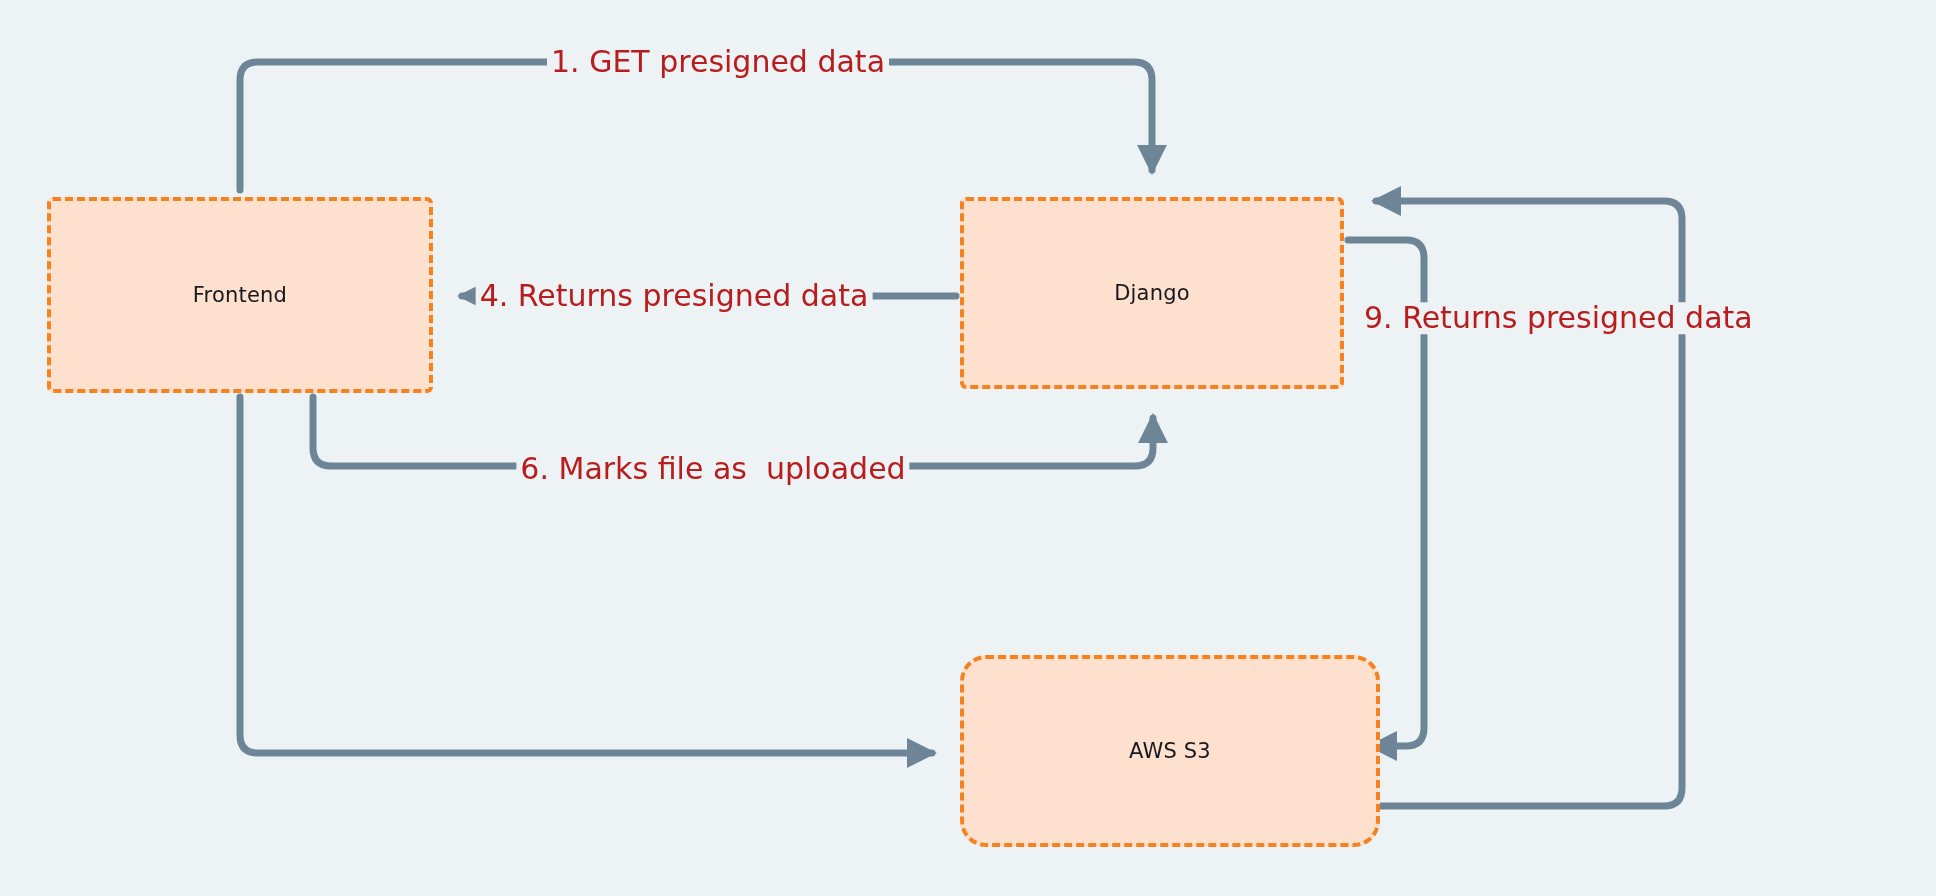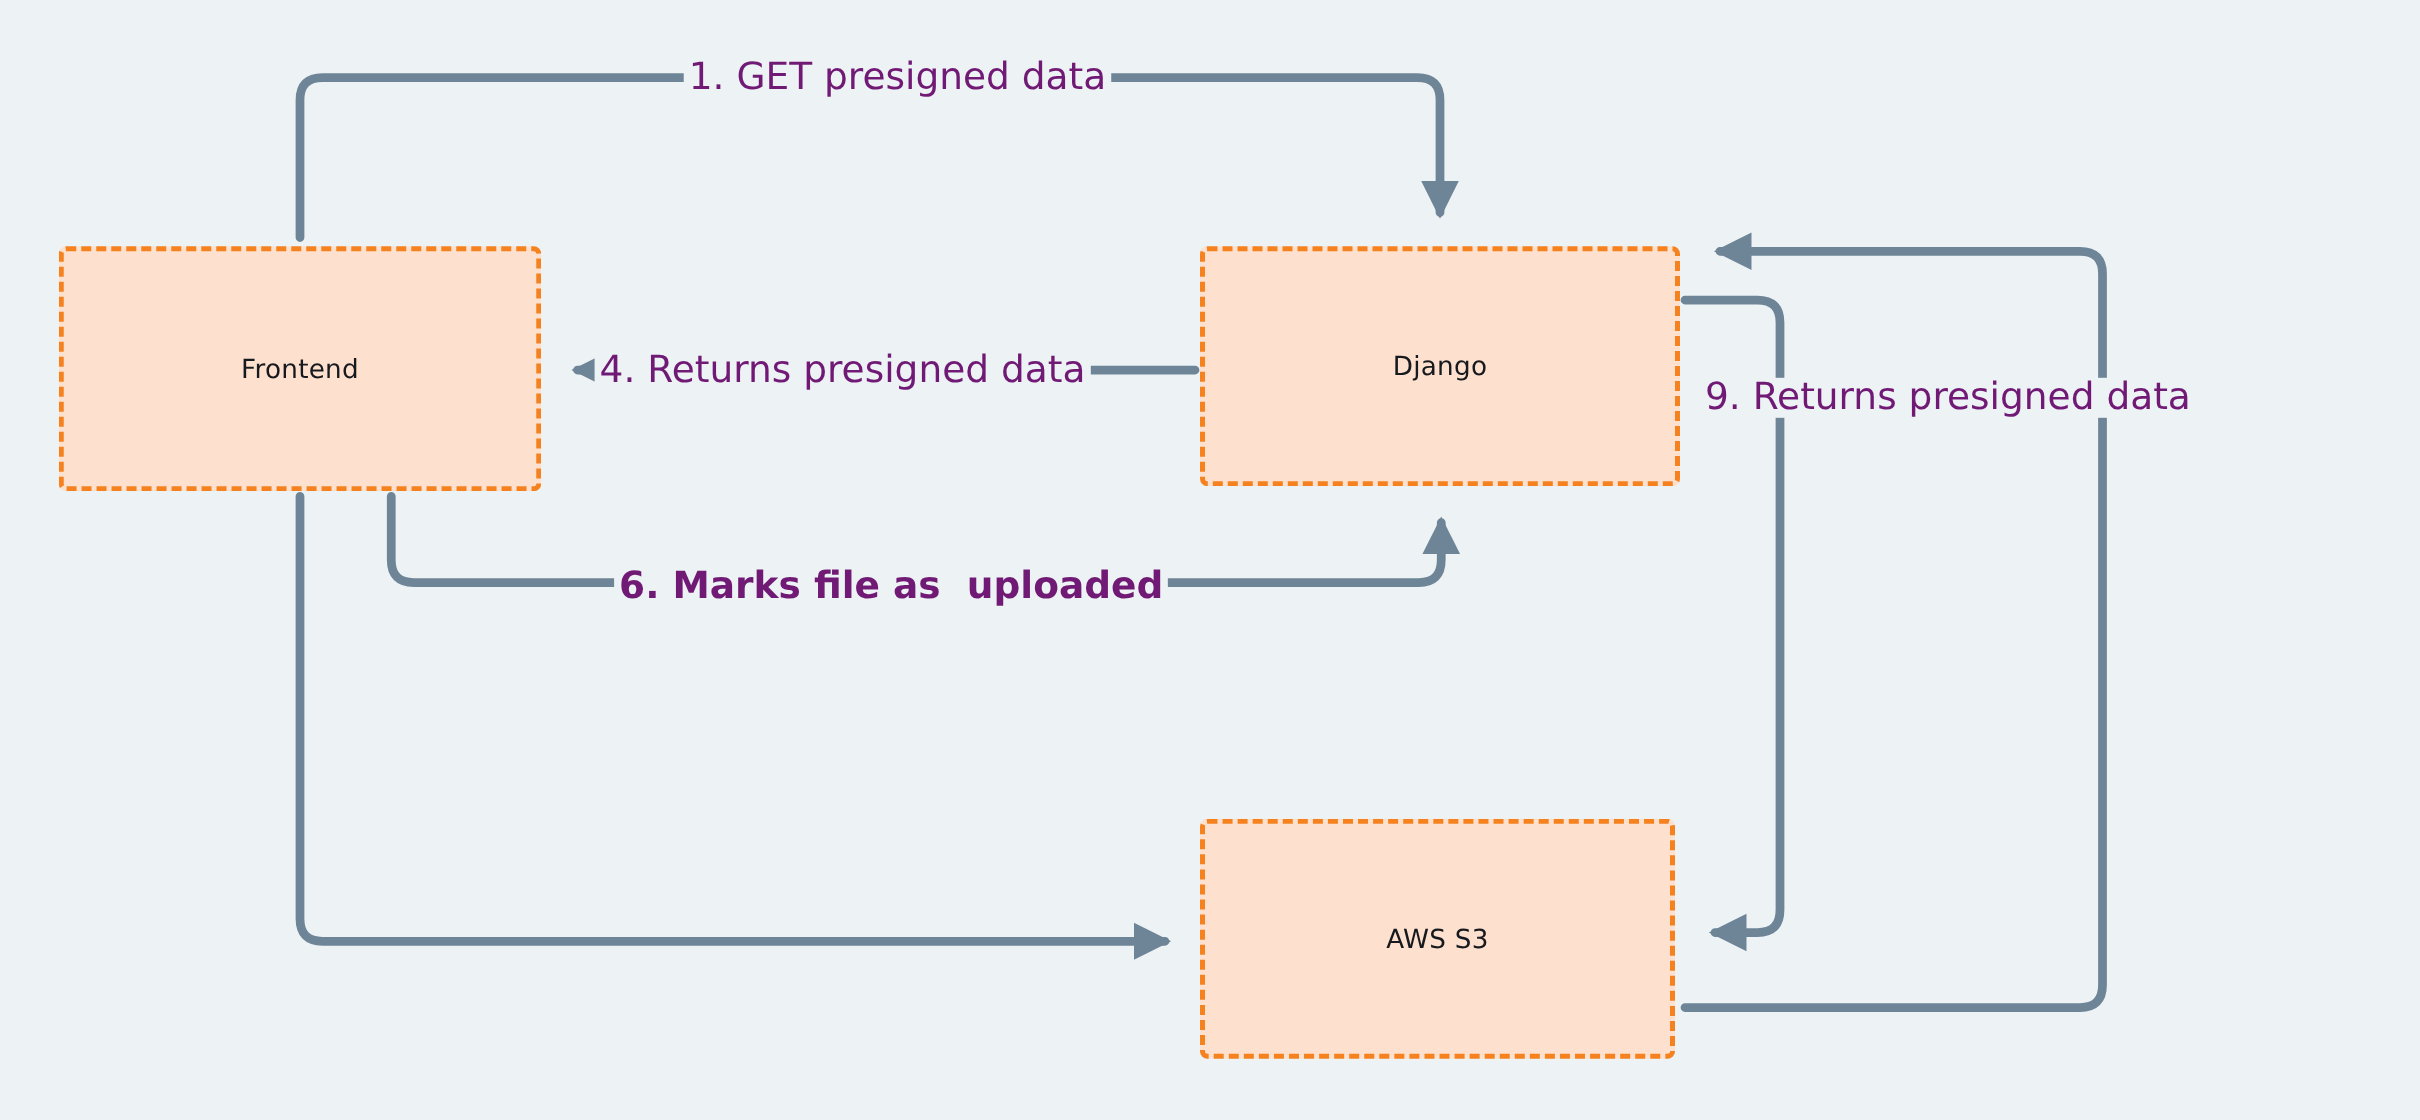--- a/index.html
+++ b/index.html
@@ -39,21 +39,21 @@
     font-family: "DejaVu Sans", sans-serif;
     font-size: 21px;
     color: #16191d;
     letter-spacing: 0.2px;
     white-space: nowrap;
   }
   .edge-label {
     position: absolute;
     font-family: "DejaVu Sans", sans-serif;
     font-size: 30px;
-    color: #701a75;
+    color: #b91c1c;
     white-space: pre;
     background: #edf2f5;
     line-height: 1.05;
     padding: 0 4px;
     transform: translate(-50%, -50%);
   }
 </style>
 </head>
 <body>
 
@@ -83,27 +83,27 @@
   </svg>
 
   <div class="node" style="left:47px; top:197px; width:386px; height:196px;">
     <span class="node-label">Frontend</span>
   </div>
 
   <div class="node" style="left:960px; top:197px; width:384px; height:192px;">
     <span class="node-label">Django</span>
   </div>
 
-  <div class="node" style="left:960px; top:655px; width:380px; height:192px;">
+  <div class="node" style="left:960px; top:655px; width:420px; height:192px;border-radius:26px;">
     <span class="node-label">AWS S3</span>
   </div>
 
   <div class="edge-label" style="left:718px; top:62px;">1. GET presigned data</div>
 
 
   <div class="edge-label" style="left:1360px; top:318px; transform:translate(0,-50%);">9. Returns presigned data</div>
 
   <div class="edge-label" style="left:674px; top:296px;">4. Returns presigned data</div>
 
 
-  <div class="edge-label" style="left:713px; top:469px;font-weight:bold;">6. Marks file as  uploaded</div>
+  <div class="edge-label" style="left:713px; top:469px;">6. Marks file as  uploaded</div>
 
 </div>
 
 </body></html>

